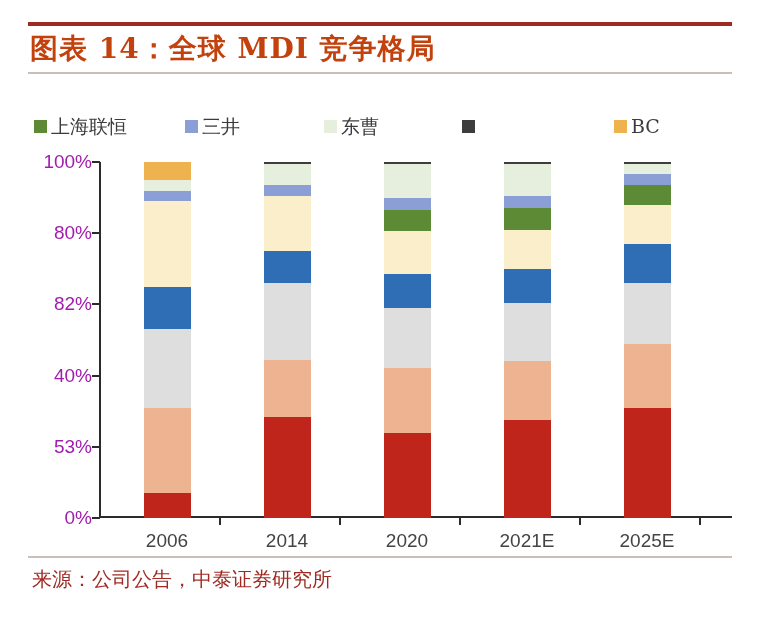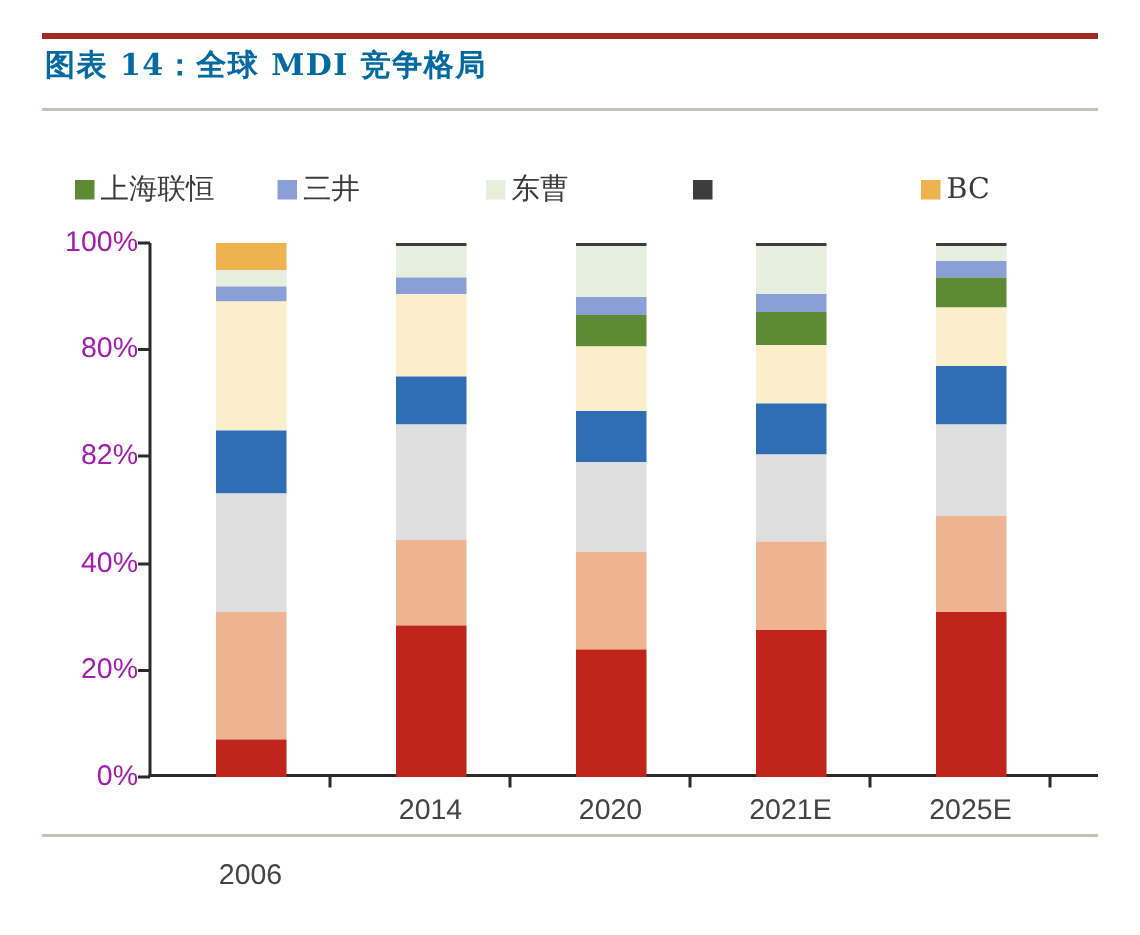--- a/index.html
+++ b/index.html
@@ -13,21 +13,21 @@
   .page{position:relative;width:760px;height:623px;box-sizing:border-box;}
 
   
   .top-rule{
     position:absolute;left:28px;top:22px;width:704px;height:4px;
     background:#9e2a21;
   }
   .chart-title{
     position:absolute;left:30px;top:30px;
     font-family:"DejaVu Serif","Liberation Serif",serif;
-    font-size:20px;font-weight:700;color:#0369a1;
+    font-size:28px;font-weight:700;color:#c2410c;
     letter-spacing:1px;white-space:nowrap;
   }
   .title-rule{
     position:absolute;left:28px;top:72px;width:704px;height:2px;
     background:#c9bfb8;
   }
 
   
   .legend{
     position:absolute;left:34px;top:80px;width:700px;height:62px;
@@ -94,21 +94,21 @@
 <body>
 
 <div class="page">
 
   <div class="top-rule"></div>
   <div class="chart-title">图表 14：全球 MDI 竞争格局</div>
   <div class="title-rule"></div>
 
   <div class="legend">
     <div class="legend-row r2">
-        <div class="legend-item" style="position: absolute; left: 16px;">
+        <div class="legend-item" style="position: absolute; left: 0px;">
           <span class="legend-swatch" style="background: rgb(93, 139, 53);"></span>
           <span class="legend-label">上海联恒</span>
         </div>
         <div class="legend-item" style="position: absolute; left: 151px;">
           <span class="legend-swatch" style="background: rgb(140, 158, 214);"></span>
           <span class="legend-label">三井</span>
         </div>
         <div class="legend-item" style="position: absolute; left: 290px;">
           <span class="legend-swatch" style="background: rgb(230, 238, 222);"></span>
           <span class="legend-label">东曹</span>
@@ -121,21 +121,21 @@
           <span class="legend-label">BC</span>
         </div>
       </div>
   </div>
 
   <div class="plot">
     <div class="axis-v"></div>
     <div class="axis-h"></div>
     <div class="ylab-wrap">
         <div class="ylab" style="top: 368px;">0%</div>
-        <div class="ylab" style="top: 296.8px;">20%</div>
+        <div class="ylab" style="top: 296.8px;">53%</div>
         <div class="ylab" style="top: 225.6px;">40%</div>
         <div class="ylab" style="top: 154.4px;">82%</div>
         <div class="ylab" style="top: 83.2px;">80%</div>
         <div class="ylab" style="top: 12px;">100%</div>
       </div>
     <div id="bars-layer">
         <div class="bar" style="left: 143.5px; top: 12px; height: 356px; justify-content: flex-start;">
           <div class="seg" title="万华化学 7%" style="height: 24.92px; background: rgb(192, 37, 28);"></div>
           <div class="seg" title="巴斯夫 24%" style="height: 85.44px; background: rgb(238, 180, 146);"></div>
           <div class="seg" title="科思创 22%" style="height: 78.32px; background: rgb(222, 222, 222);"></div>
@@ -183,33 +183,34 @@
           <div class="seg" title="科思创 17%" style="height: 60.52px; background: rgb(222, 222, 222);"></div>
           <div class="seg" title="陶氏化学 11%" style="height: 39.16px; background: rgb(47, 110, 181);"></div>
           <div class="seg" title="亨斯迈 11%" style="height: 39.16px; background: rgb(251, 238, 203);"></div>
           <div class="seg" title="上海联恒 5.5%" style="height: 19.58px; background: rgb(93, 139, 53);"></div>
           <div class="seg" title="三井 3%" style="height: 10.68px; background: rgb(140, 158, 214);"></div>
           <div class="seg" title="东曹 3%" style="height: 10.68px; background: rgb(230, 238, 222);"></div>
           <div class="seg" title="伊朗KARUN 0.5%" style="height: 1.78px; background: rgb(61, 61, 61);"></div>
         </div>
       </div>
     <div id="xlabs-layer">
-        <div class="xlab" style="left: 122px; margin-top: 43px;">2006</div>
+        <div class="xlab" style="left: 122px;">2006</div>
         <div class="xlab" style="left: 242px;">2014</div>
         <div class="xlab" style="left: 362px;">2020</div>
         <div class="xlab" style="left: 482px;">2021E</div>
         <div class="xlab" style="left: 602px;">2025E</div>
       </div>
   <div class="tick-y" style="top: 367px;"></div>
       <div class="tick-y" style="top: 295.8px;"></div>
       <div class="tick-y" style="top: 224.6px;"></div>
       <div class="tick-y" style="top: 153.4px;"></div>
       <div class="tick-y" style="top: 82.2px;"></div>
       <div class="tick-y" style="top: 11px;"></div>
       <div class="tick-x" style="left: 219px;"></div>
       <div class="tick-x" style="left: 339px;"></div>
       <div class="tick-x" style="left: 459px;"></div>
       <div class="tick-x" style="left: 579px;"></div>
       <div class="tick-x" style="left: 699px;"></div>
     </div>
 
   <div class="bot-rule"></div>
+  <div class="source">来源：公司公告，中泰证券研究所</div>
 </div>
 
 </body></html>

